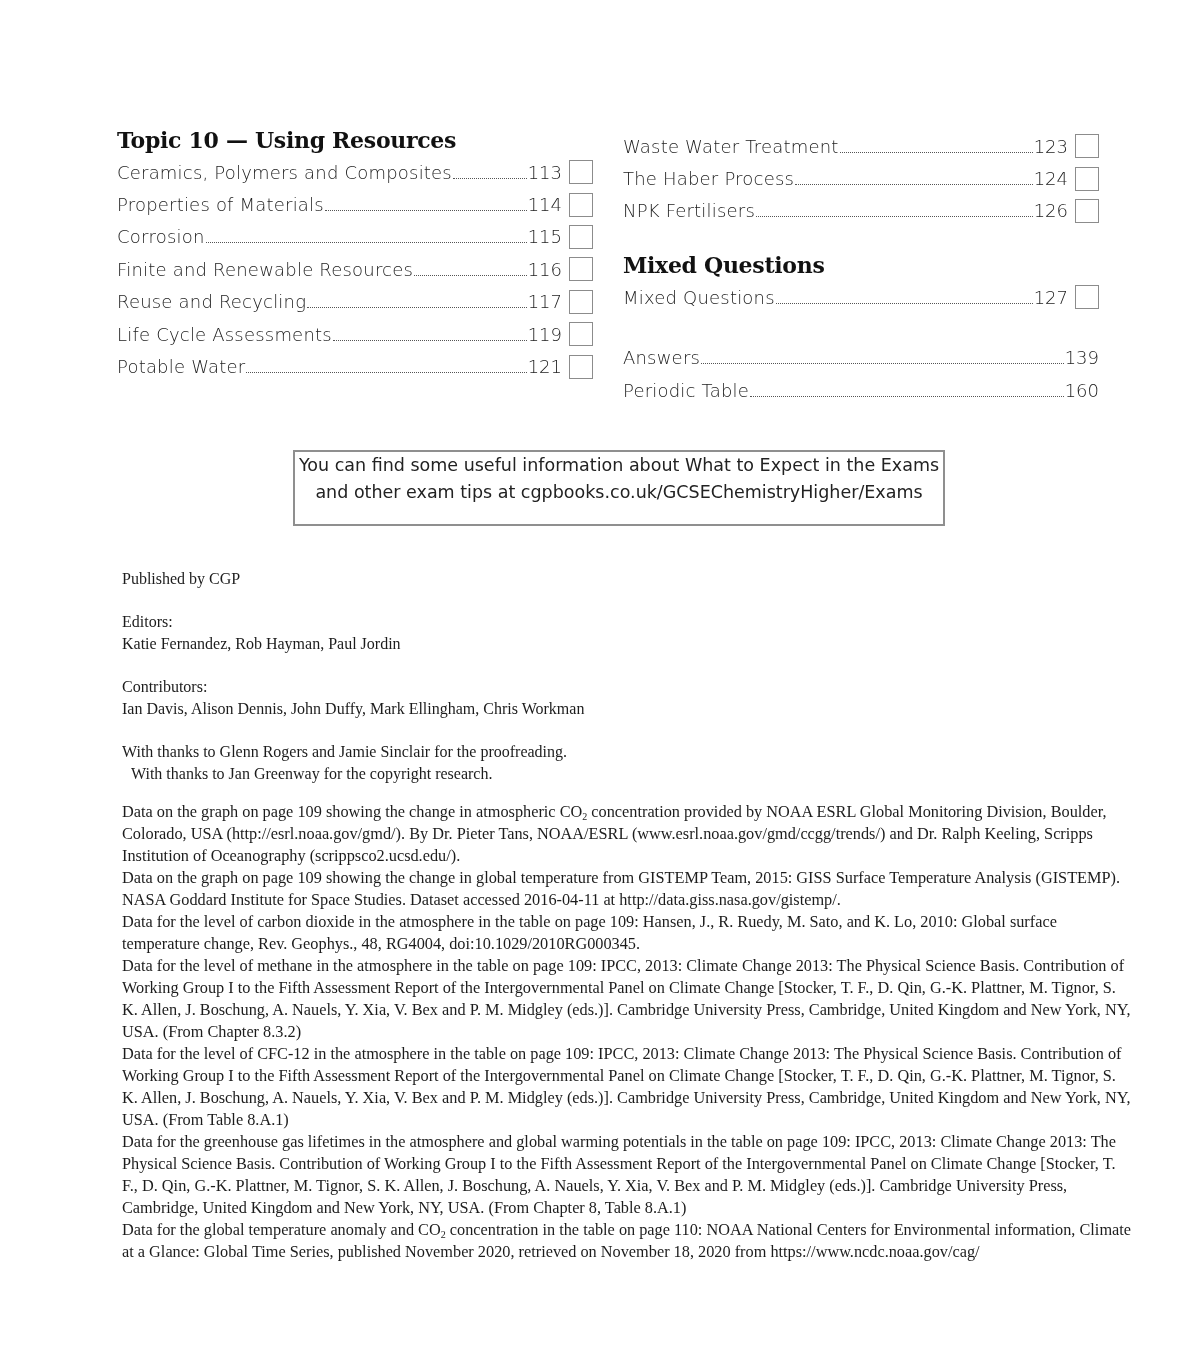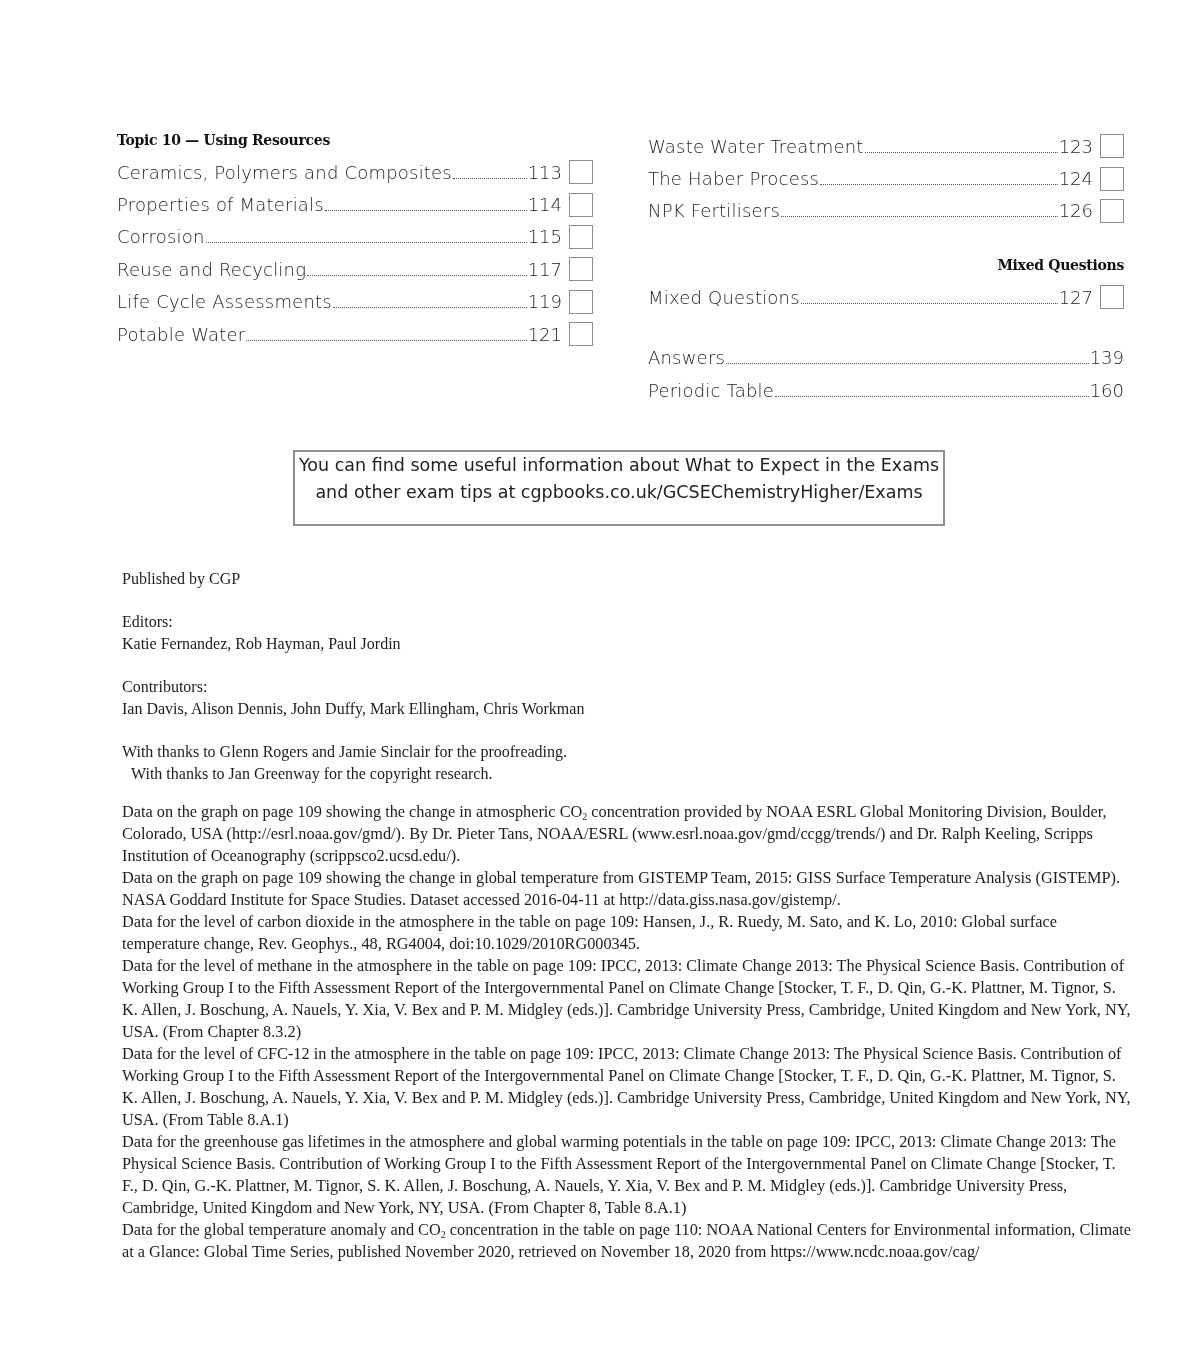--- a/index.html
+++ b/index.html
@@ -12,26 +12,26 @@
       height: 1358px;
       position: relative;
       overflow: hidden;
       color: #1a1a1a;
     }
     .toc-col {
       position: absolute;
       top: 124px;
     }
     .toc-left { left: 117px; width: 476px; }
-    .toc-right { left: 648px; width: 476px; text-align: right; }
+    .toc-right { left: 623px; width: 476px; }
 
     .section-heading {
       font-family: "DejaVu Serif", serif;
       font-weight: bold;
-      font-size: 14px;
+      font-size: 22px;
       color: #111;
       height: 32px;
       line-height: 32px;
       margin: 0;
       letter-spacing: -0.3px;
     }
 
     .toc-row {
       display: flex;
       align-items: center;
@@ -130,20 +130,26 @@
     <span class="toc-page">114</span>
     <span class="toc-check"></span>
   </div>
   <div class="toc-row">
     <span class="toc-title">Corrosion</span>
     <span class="toc-leader"></span>
     <span class="toc-page">115</span>
     <span class="toc-check"></span>
   </div>
   <div class="toc-row">
+    <span class="toc-title">Finite and Renewable Resources</span>
+    <span class="toc-leader"></span>
+    <span class="toc-page">116</span>
+    <span class="toc-check"></span>
+  </div>
+  <div class="toc-row">
     <span class="toc-title">Reuse and Recycling</span>
     <span class="toc-leader"></span>
     <span class="toc-page">117</span>
     <span class="toc-check"></span>
   </div>
   <div class="toc-row">
     <span class="toc-title">Life Cycle Assessments</span>
     <span class="toc-leader"></span>
     <span class="toc-page">119</span>
     <span class="toc-check"></span>

